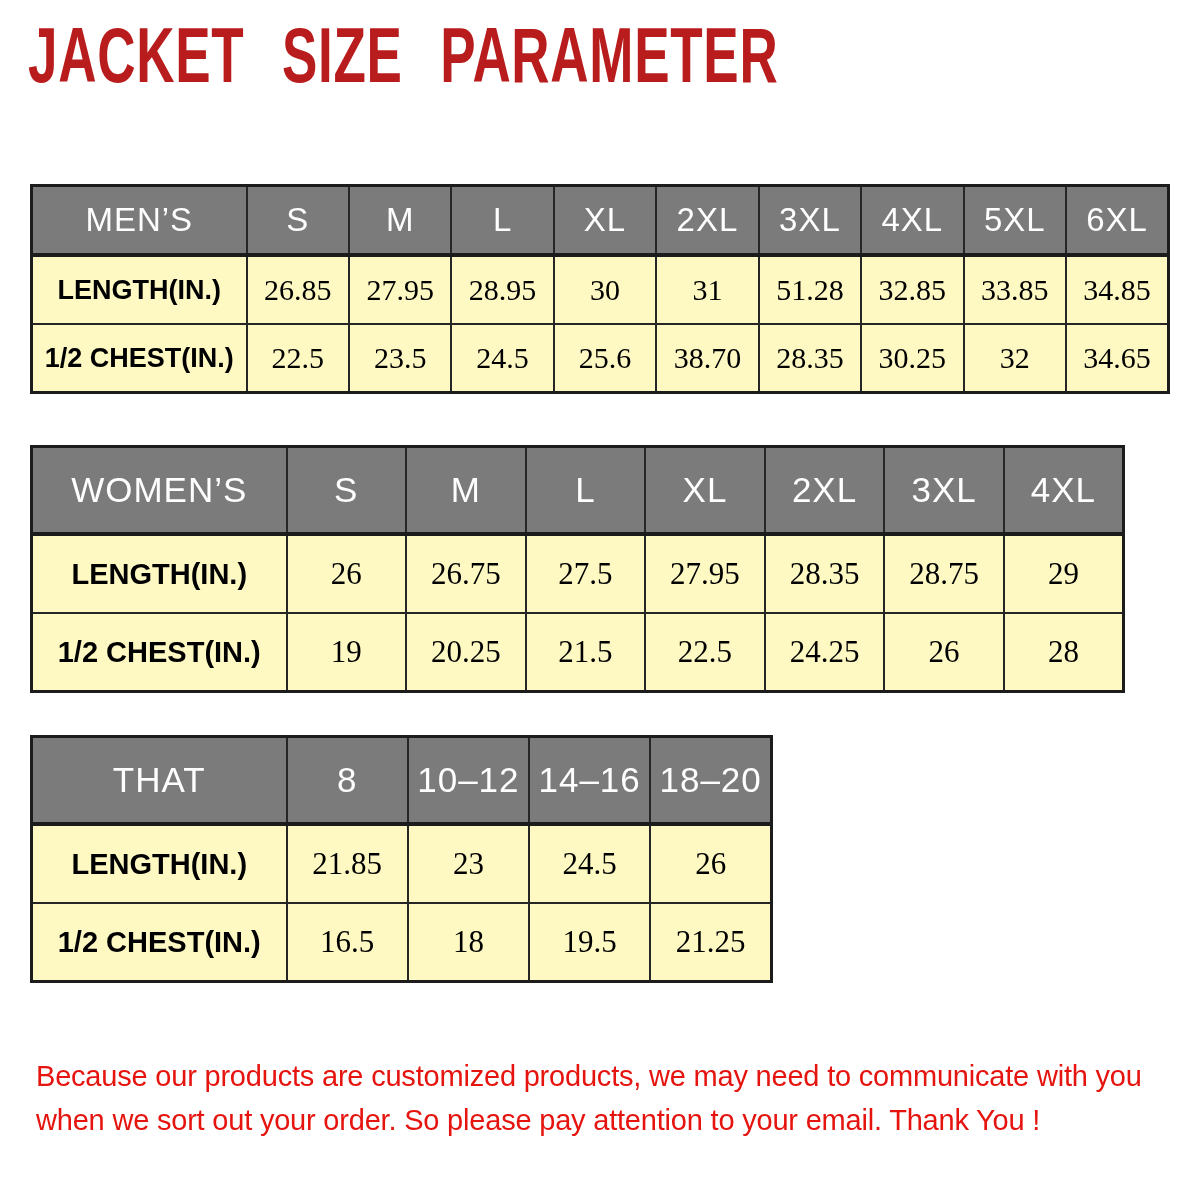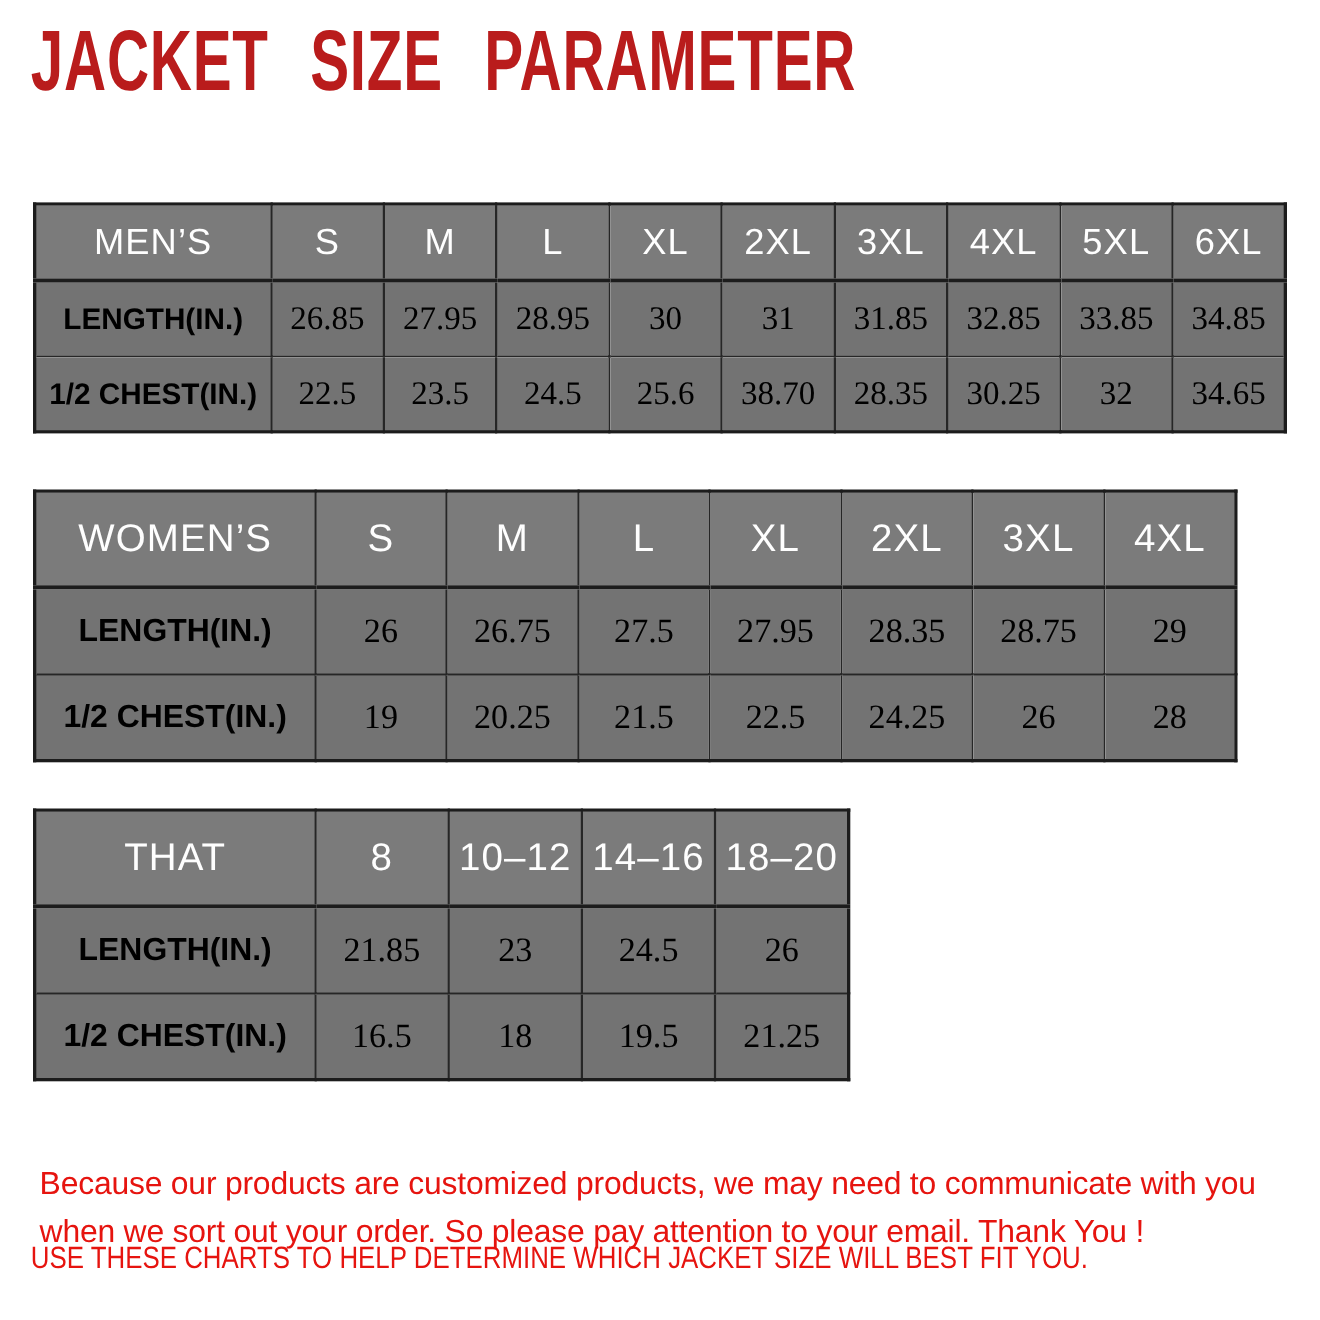--- a/index.html
+++ b/index.html
@@ -28,21 +28,21 @@
     border:3px solid #1c1c1c;
   }
   .size-table th, .size-table td {
     border:2px solid #262626; text-align:center; vertical-align:middle;
     overflow:hidden; padding:0;
   }
   .size-table th {
     background:var(--gray, #7b7b7b); color:#fefefe; font-weight:400; letter-spacing:1px;
     border-bottom:4px solid #1c1c1c;
   }
-  .size-table td { background:#737373; }
+  .size-table td { background:#fef9c3; }
   .rowlabel { font-family:"Liberation Sans", sans-serif; font-weight:bold; color:#000; }
   .num { font-family:"Liberation Serif", serif; font-weight:400; color:#000; }
 
   
   .t-mens { left:30px; top:184px; width:1140px; }
   .t-mens th { height:66px; font-size:33px; }
   .t-mens td { height:66px; }
   .t-mens col.label-col { width:215px; }
   .t-mens .rowlabel { font-size:27px; }
   .t-mens .num { font-size:30px; }
@@ -111,21 +111,21 @@
       </tr>
     </thead>
     <tbody>
       <tr>
         <td class="rowlabel">LENGTH(IN.)</td>
         <td class="num">26.85</td>
         <td class="num">27.95</td>
         <td class="num">28.95</td>
         <td class="num">30</td>
         <td class="num">31</td>
-        <td class="num">31.85</td>
+        <td class="num">51.28</td>
         <td class="num">32.85</td>
         <td class="num">33.85</td>
         <td class="num">34.85</td>
       </tr>
       <tr>
         <td class="rowlabel">1/2 CHEST(IN.)</td>
         <td class="num">22.5</td>
         <td class="num">23.5</td>
         <td class="num">24.5</td>
         <td class="num">25.6</td>
@@ -215,15 +215,14 @@
         <td class="num">16.5</td>
         <td class="num">18</td>
         <td class="num">19.5</td>
         <td class="num">21.25</td>
       </tr>
     </tbody>
   </table>
 
   <p class="footer-para">Because our products are customized products, we may need to communicate with you when we sort out your order. So please pay attention to your email. Thank You !</p>
 
-  <p class="footer-use"><span class="footer-use-inner">USE THESE CHARTS TO HELP DETERMINE WHICH JACKET SIZE WILL BEST FIT YOU.</span></p>
 
 </div>
 
 </body></html>

